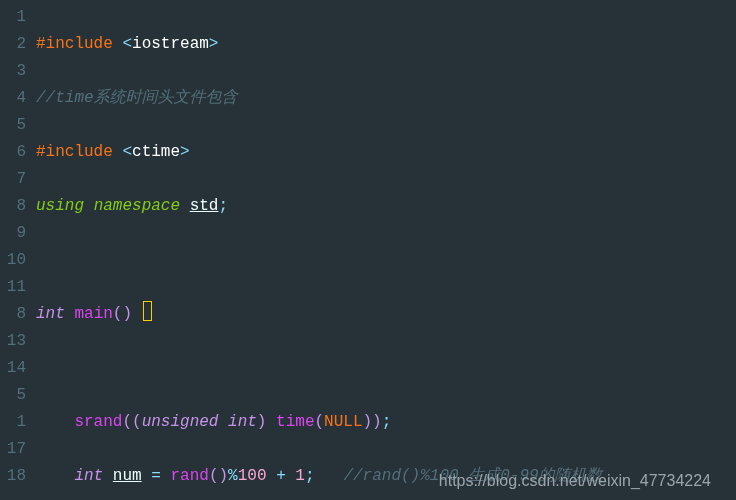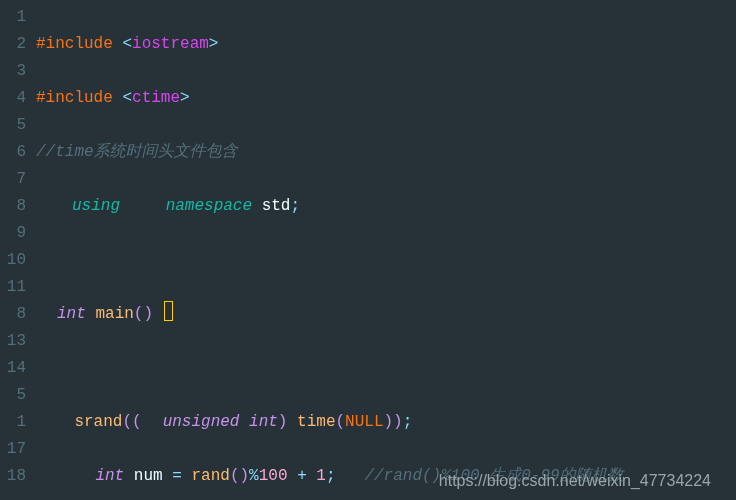--- a/index.html
+++ b/index.html
@@ -25,26 +25,26 @@
     padding-right: 10px;
     user-select: none;
     flex-shrink: 0;
   }
   .code {
     white-space: pre;
     flex: 1;
   }
   .line { height: 27px; }
   .tok-preproc { color: #f97316; }
-  .tok-include-path { color: #d946ef; }
+  .tok-include-path { color: #ffffff; }
   .tok-comment { color: #546e7a; font-style: italic; }
-  .tok-keyword { color: #14b8a6; font-style: italic; margin-left: 36px; }
-  .tok-type { color: #c792ea; font-style: italic; margin-left: 21px; }
-  .tok-ident { color: #eeffff; }
-  .tok-func { color: #fdba74; text-align: right; }
+  .tok-keyword { color: #84cc16; font-style: italic; }
+  .tok-type { color: #c792ea; font-style: italic; }
+  .tok-ident { color: #eeffff; text-decoration: underline; }
+  .tok-func { color: #d946ef; text-align: right; }
   .tok-num { color: #f9a8d4; }
   .tok-punct { color: #89ddff; }
   .tok-paren { color: #c792ea; }
   .tok-const { color: #f97316; }
   .cursor {
     border: 1px solid #ffcc00;
     display: inline-block;
     width: 9px;
     height: 20px;
     vertical-align: -3px;
@@ -78,22 +78,22 @@
     <div class="line">8</div>
     <div class="line">13</div>
     <div class="line">14</div>
     <div class="line">5</div>
     <div class="line">1</div>
     <div class="line">17</div>
     <div class="line">18</div>
   </div>
   <div class="code">
 <div class="line"><span class="tok-preproc">#include</span><span> </span><span class="tok-punct">&lt;</span><span class="tok-include-path">iostream</span><span class="tok-punct">&gt;</span></div>
+<div class="line"><span class="tok-comment">//time系统时间头文件包含</span></div>
 <div class="line"><span class="tok-preproc">#include</span><span> </span><span class="tok-punct">&lt;</span><span class="tok-include-path">ctime</span><span class="tok-punct">&gt;</span></div>
-<div class="line"><span class="tok-comment">//time系统时间头文件包含</span></div>
 <div class="line"><span class="tok-keyword">using</span><span> </span><span class="tok-keyword">namespace</span><span> </span><span class="tok-ident">std</span><span class="tok-punct">;</span></div>
 <div class="line"></div>
 <div class="line"><span class="tok-type">int</span><span> </span><span class="tok-func">main</span><span class="tok-paren">(</span><span class="tok-paren">)</span><span> </span><span class="cursor"></span></div>
 <div class="line"></div>
 <div class="line"><span>    </span><span class="tok-func">srand</span><span class="tok-paren">(</span><span class="tok-paren">(</span><span class="tok-type">unsigned int</span><span class="tok-paren">)</span><span> </span><span class="tok-func">time</span><span class="tok-paren">(</span><span class="tok-const">NULL</span><span class="tok-paren">)</span><span class="tok-paren">)</span><span class="tok-punct">;</span></div>
 <div class="line"><span>    </span><span class="tok-type">int</span><span> </span><span class="tok-ident">num</span><span> </span><span class="tok-punct">=</span><span> </span><span class="tok-func">rand</span><span class="tok-paren">(</span><span class="tok-paren">)</span><span class="tok-punct">%</span><span class="tok-num">100</span><span> </span><span class="tok-punct">+</span><span> </span><span class="tok-num">1</span><span class="tok-punct">;</span><span>   </span><span class="tok-comment">//rand()%100 生成0-99的随机数</span></div>
 
 
 
 

